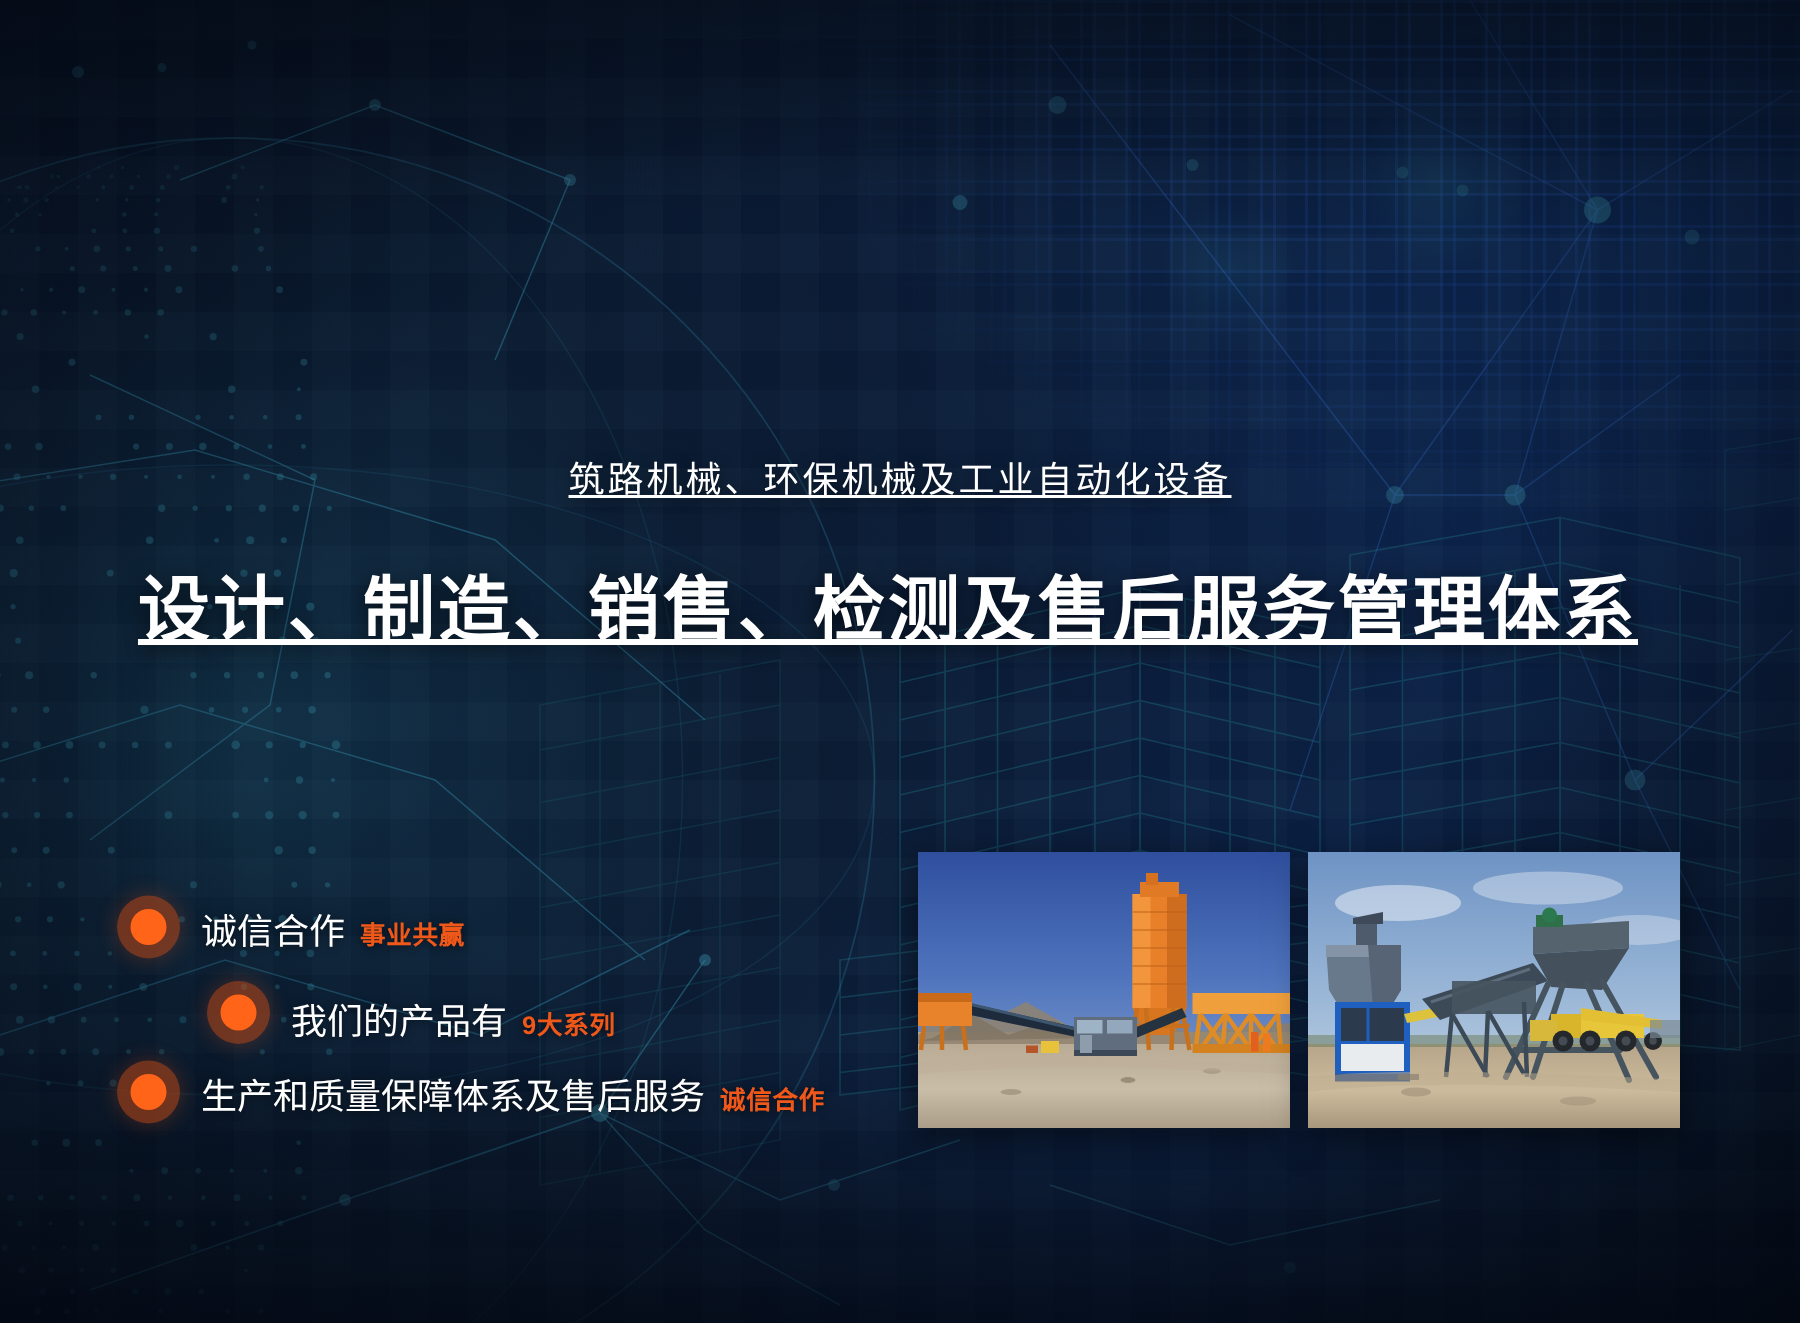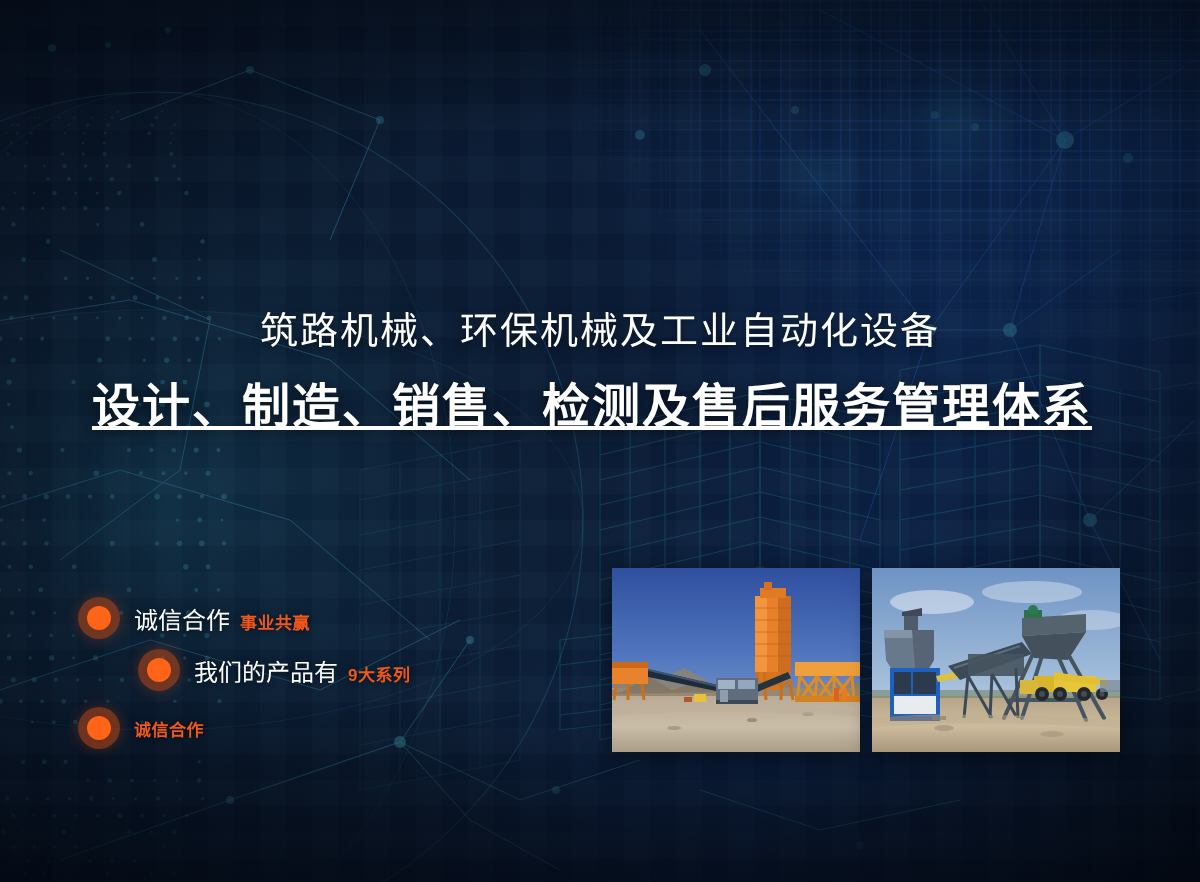--- a/index.html
+++ b/index.html
@@ -57,43 +57,44 @@
       linear-gradient(to bottom, rgba(3,9,20,0.55) 0%, rgba(0,0,0,0) 16%, rgba(0,0,0,0) 80%, rgba(3,8,18,0.70) 100%);
   }
 
   
   .content{position:absolute;inset:0;}
 
   .subtitle{
     position:absolute;left:0;right:0;top:300px;
     text-align:center;
     color:#ffffff;
-    font-size:38px;
+    font-size:24px;
     letter-spacing:2px;
     font-weight:400;
     text-shadow:0 2px 10px rgba(0,0,0,.55);
     white-space:nowrap;
+    text-decoration:underline;
   }
   .headline{
     position:absolute;left:0;right:16px;top:367px;
     text-align:center;
     color:#ffffff;
     font-size:48px;
     font-weight:700;
     letter-spacing:2px;
     text-shadow:0 3px 14px rgba(0,0,0,.6);
     white-space:nowrap;
     text-decoration:underline;
   }
 
   
   .bullets{position:absolute;left:0;top:592px;width:600px;}
   .bullet{position:relative;display:flex;align-items:center;height:52px;}
   .bullet.b1{margin-left:78px;}
-  .bullet.b2{margin-left:138px;}
+  .bullet.b2{margin-left:138px;align-items:flex-end;}
   .bullet.b3{margin-left:78px;margin-top:6px;}
 
   .dot{
     position:relative;flex:0 0 auto;
     width:42px;height:42px;border-radius:50%;
     background:rgba(196,74,22,0.55);
     display:flex;align-items:center;justify-content:center;
     box-shadow:0 0 14px rgba(236,86,20,.28);
   }
   .dot::after{
@@ -641,20 +642,21 @@
         <span class="dot"></span>
         <span class="bullet-text">
           <span>我们的产品有</span>
           <span class="hl">9大系列</span>
         </span>
       </div>
 
       <div class="bullet b3">
         <span class="dot"></span>
         <span class="bullet-text">
+          <span>生产和质量保障体系及售后服务</span>
           <span class="hl">诚信合作</span>
         </span>
       </div>
 
     </div>
 
     <div class="photos">
 
       <div class="photo">
         <svg viewBox="0 0 248 184" preserveAspectRatio="xMidYMid slice">

